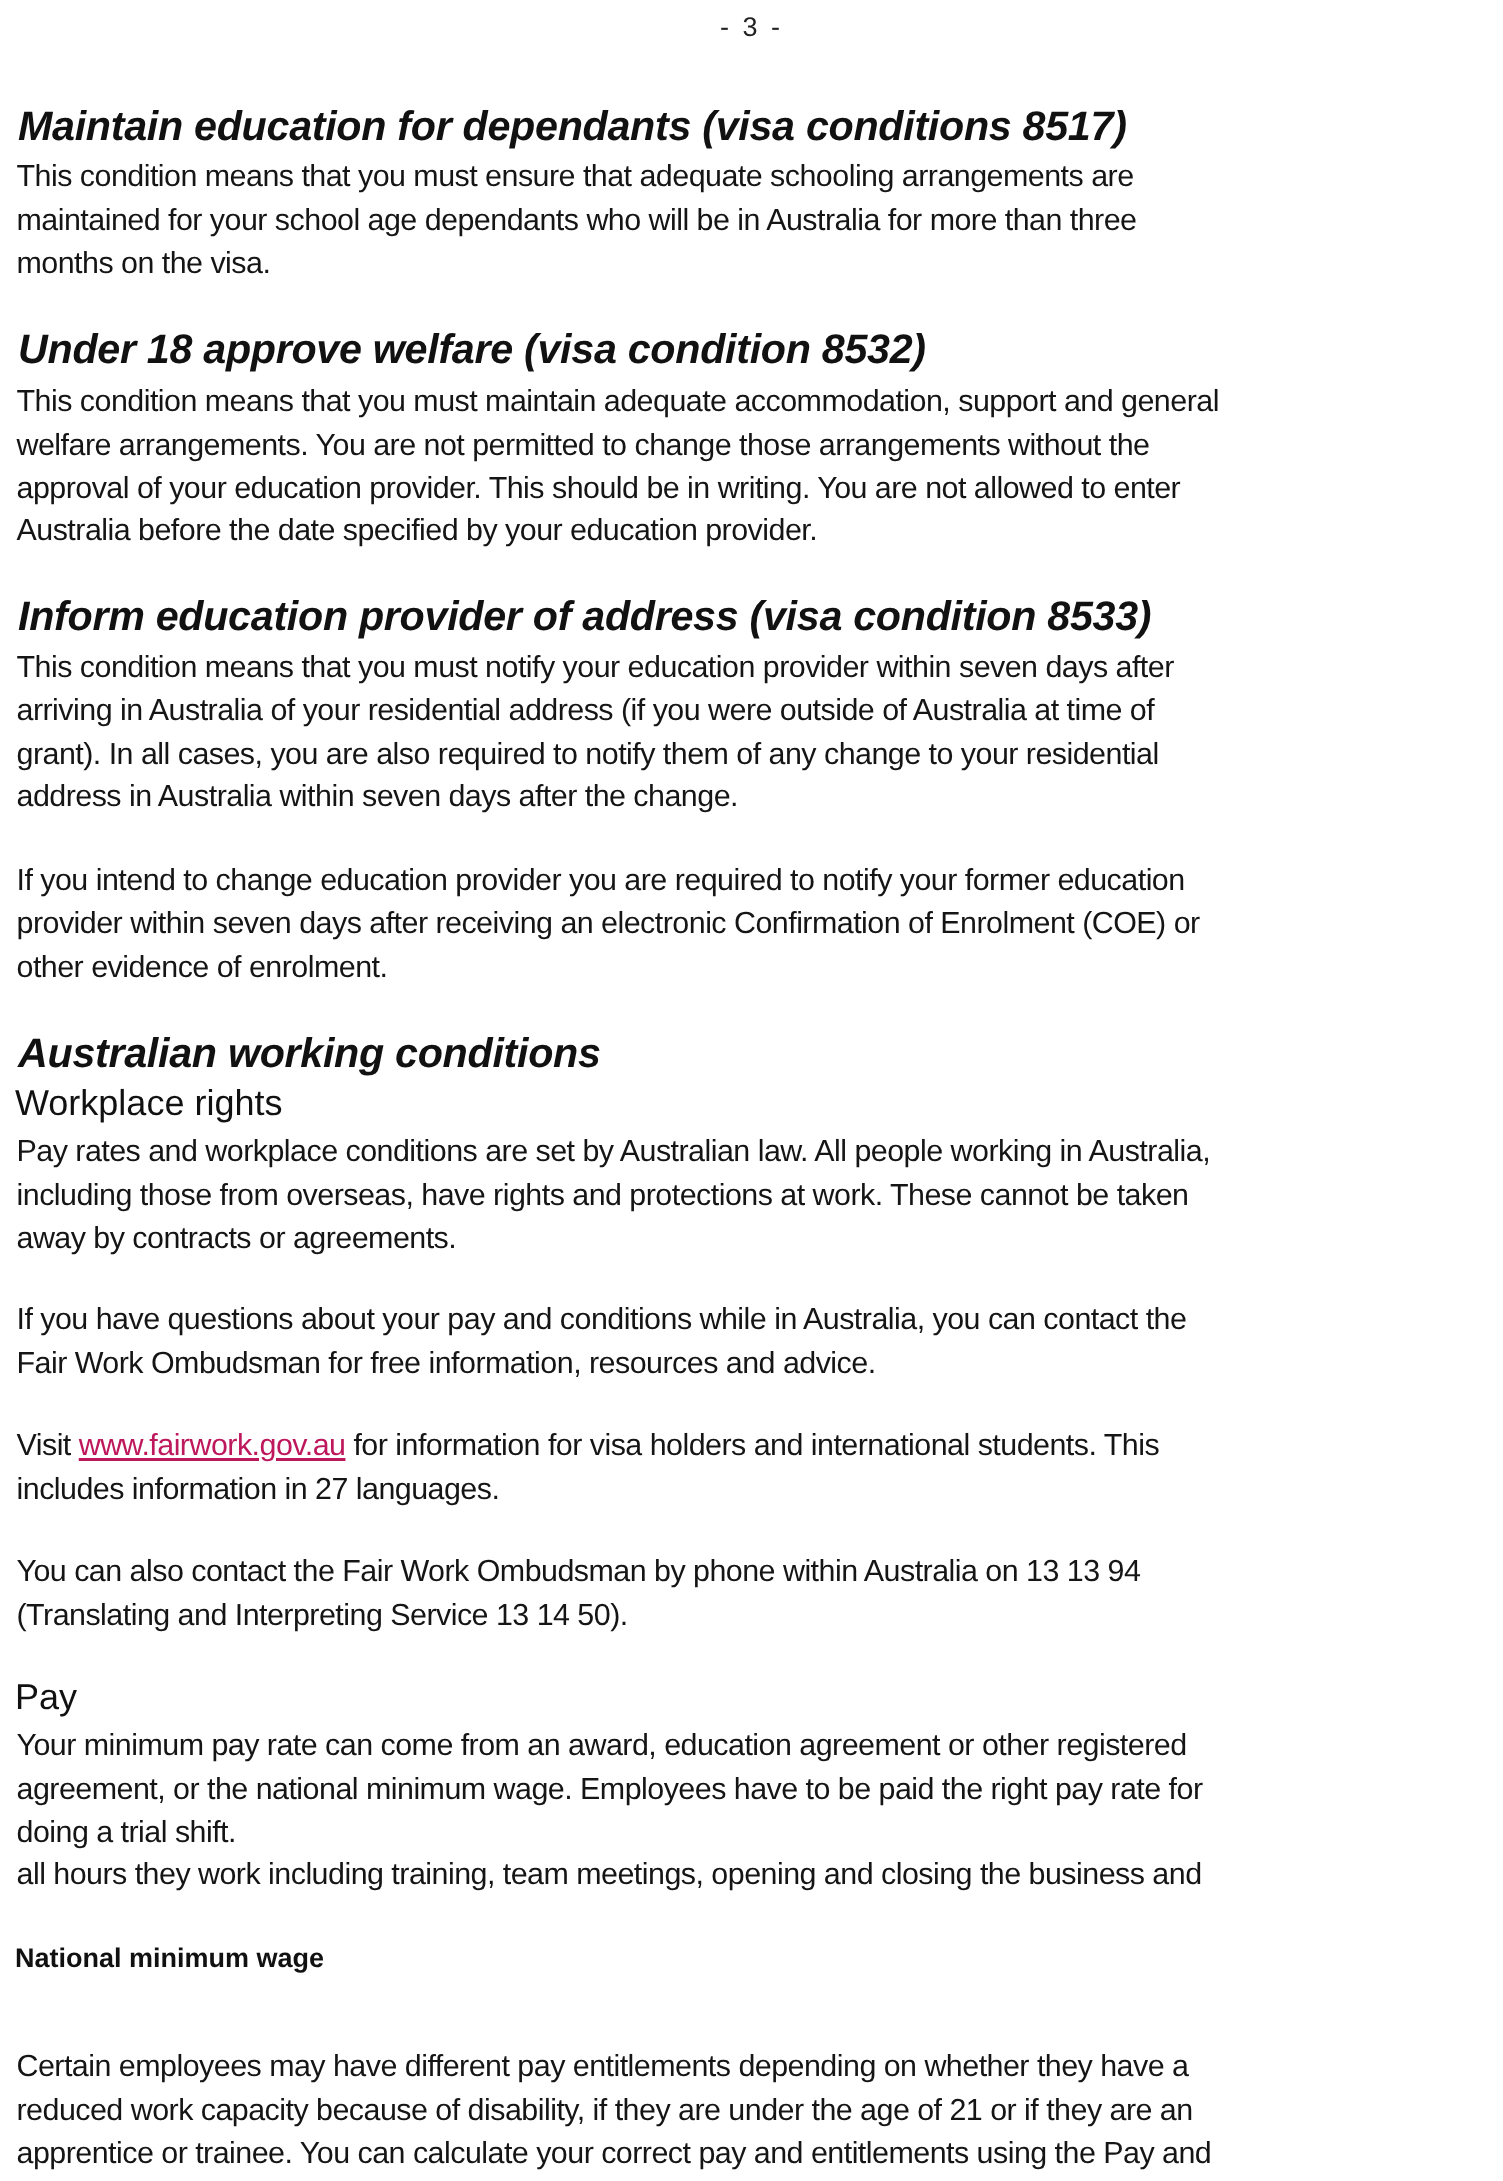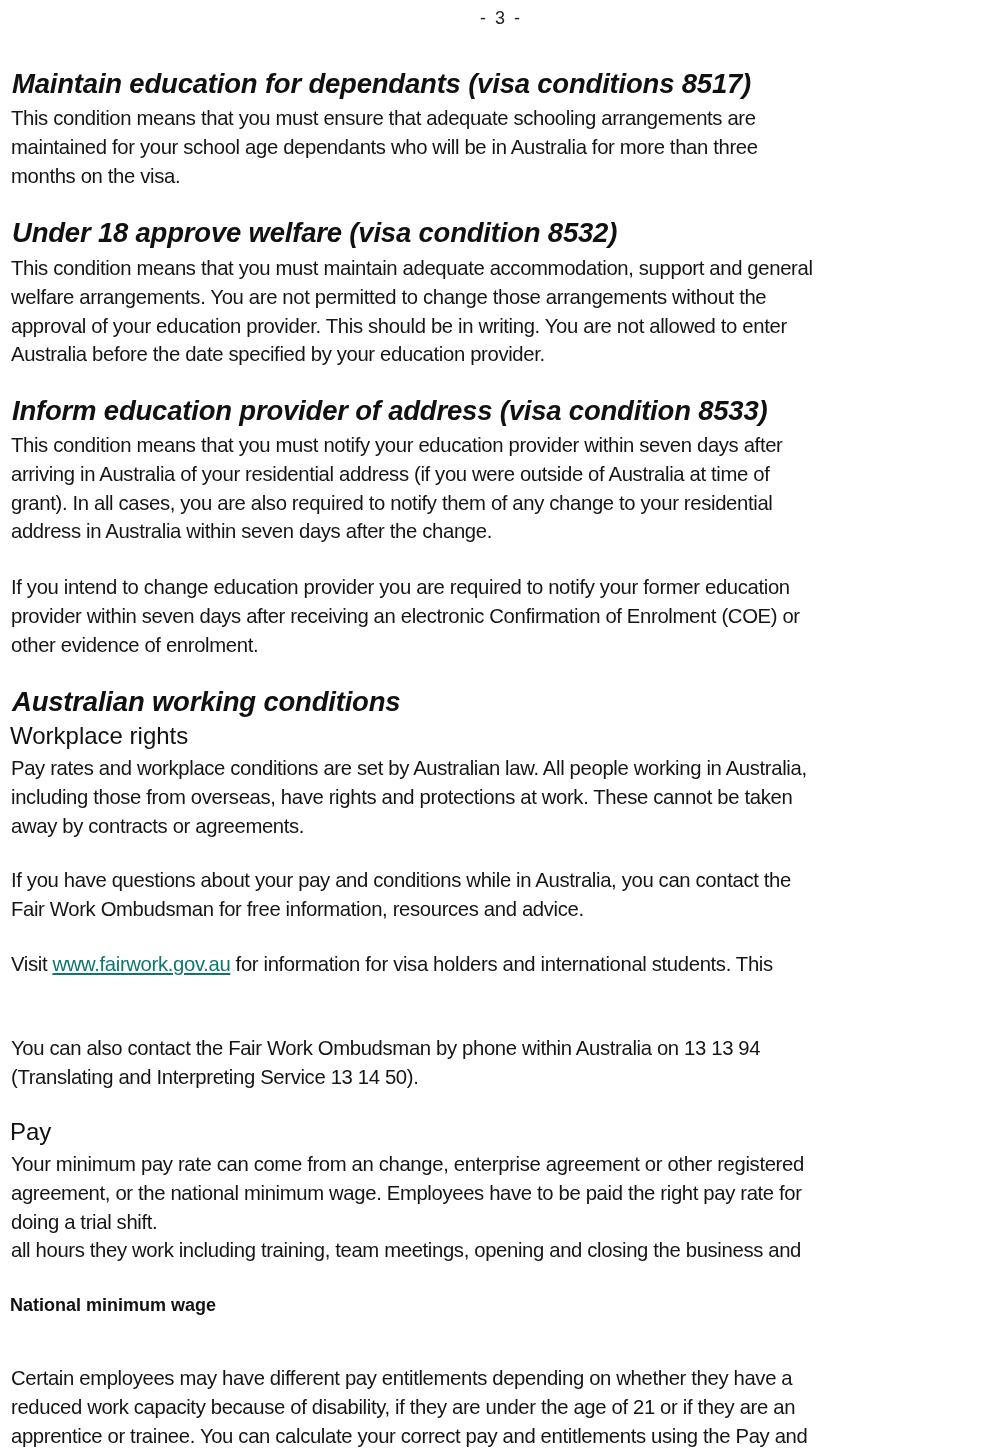--- a/index.html
+++ b/index.html
@@ -7,21 +7,21 @@
       font-family: "Liberation Sans", sans-serif; color: #111111; }
     .page-num { position: absolute; top: 8px; left: 0; width: 1002px; text-align: center;
       font-size: 18px; letter-spacing: 2px; color: #222; }
     .h1 { position: absolute; left: 12px; font-size: 27.5px; font-weight: bold; white-space: nowrap;
       letter-spacing: -0.2px; font-style: italic; }
     .h2 { position: absolute; left: 10px; font-size: 24px; font-weight: normal; white-space: nowrap; }
     .h3 { position: absolute; left: 10px; font-size: 18px; font-weight: bold; white-space: nowrap; }
     .para { position: absolute; left: 11px; font-size: 20.3px; line-height: 28.8px; white-space: nowrap;
       letter-spacing: -0.35px; color: #151515; }
     .para .line { display: block; }
-    a.link { color: #0f766e; text-decoration: underline; }
+    a.link { color: #be185d; text-decoration: underline; }
   </style>
 </head>
 <body>
 
 <div class="page-num">- 3 -</div>
 
 <div class="h1" style="top:68px;">Maintain education for dependants (visa conditions 8517)</div>
 <div class="para" style="top:104px;">
   <span class="line">This condition means that you must ensure that adequate schooling arrangements are</span>
   <span class="line">maintained for your school age dependants who will be in Australia for more than three</span>
@@ -55,29 +55,30 @@
   <span class="line">Pay rates and workplace conditions are set by Australian law. All people working in Australia,</span>
   <span class="line">including those from overseas, have rights and protections at work. These cannot be taken</span>
   <span class="line">away by contracts or agreements.</span>
 </div>
 <div class="para" style="top:866px;">
   <span class="line">If you have questions about your pay and conditions while in Australia, you can contact the</span>
   <span class="line">Fair Work Ombudsman for free information, resources and advice.</span>
 </div>
 <div class="para" style="top:950px;">
   <span class="line"><span>Visit </span><a class="link" href="#">www.fairwork.gov.au</a><span> for information for visa holders and international students. This</span></span>
+  <span class="line">includes information in 27 languages.</span>
 </div>
 <div class="para" style="top:1034px;">
   <span class="line">You can also contact the Fair Work Ombudsman by phone within Australia on 13 13 94</span>
   <span class="line">(Translating and Interpreting Service 13 14 50).</span>
 </div>
 
 <div class="h2" style="top:1118px;">Pay</div>
 <div class="para" style="top:1150px;">
-  <span class="line">Your minimum pay rate can come from an change, enterprise agreement or other registered</span>
+  <span class="line">Your minimum pay rate can come from an award, education agreement or other registered</span>
   <span class="line">agreement, or the national minimum wage. Employees have to be paid the right pay rate for</span>
   <span class="line">doing a trial shift.</span>
   <span class="line">all hours they work including training, team meetings, opening and closing the business and</span>
 </div>
 
 <div class="h3" style="top:1295px;">National minimum wage</div>
 <div class="para" style="top:1324px;margin-top:40px;">
   <span class="line">Certain employees may have different pay entitlements depending on whether they have a</span>
   <span class="line">reduced work capacity because of disability, if they are under the age of 21 or if they are an</span>
   <span class="line">apprentice or trainee. You can calculate your correct pay and entitlements using the Pay and</span>

